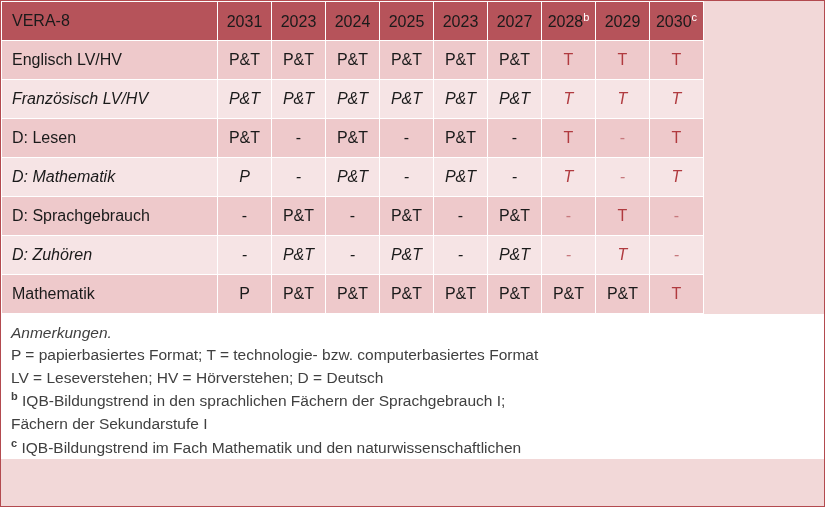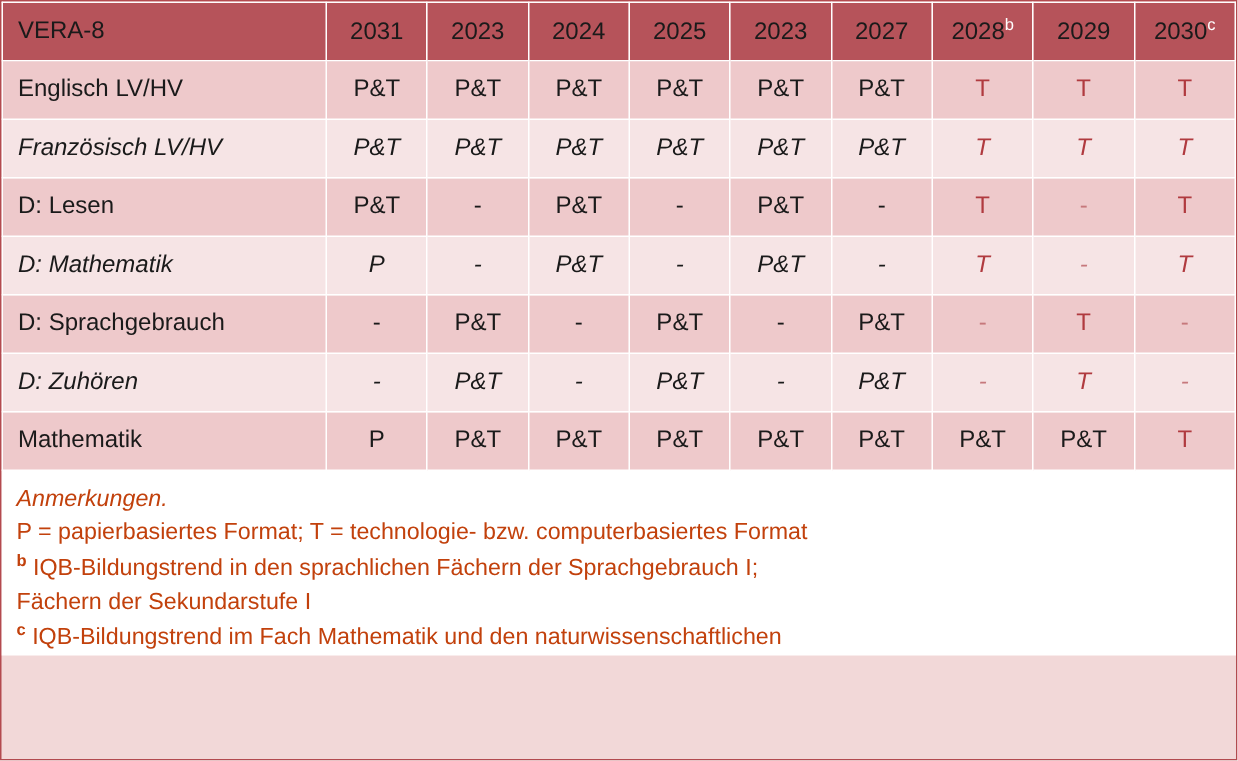--- a/index.html
+++ b/index.html
@@ -14,21 +14,21 @@
     width: 825px;
     height: 507px;
     box-sizing: border-box;
     background: #f2d8d8;
     border: 1px solid #b34a4f;
     position: relative;
     overflow: hidden;
   }
   table.vera {
     border-collapse: collapse;
-    width: 823px;
+    width: 703px;
     table-layout: fixed;
   }
   table.vera th, table.vera td {
     border: 1px solid #ffffff;
     font-size: 16px;
     color: #1a1a1a;
     padding: 0;
     height: 38px;
     vertical-align: middle;
   }
@@ -69,21 +69,21 @@
     color: #c6787c;
   }
   .sup {
     font-size: 11px;
     vertical-align: super;
     color: #ffffff;
   }
   .notes {
     padding: 8px 10px 0 10px;
     font-size: 15.5px;
-    color: #c2410c;
+    color: #404040;
     line-height: 1.45;
     background: #ffffff;
   }
   .notes .em {
     font-style: italic;
   }
   .notes .sup-n {
     font-size: 11px;
     vertical-align: super;
     font-weight: bold;
@@ -196,18 +196,19 @@
         <td class="val">P&amp;T</td>
         <td class="val">P&amp;T</td>
         <td class="val t">T</td>
       </tr>
     </tbody>
   </table>
 
   <div class="notes">
     <div class="note-line em">Anmerkungen.</div>
     <div class="note-line">P = papierbasiertes Format; T = technologie- bzw. computerbasiertes Format</div>
+    <div class="note-line">LV = Leseverstehen; HV = Hörverstehen; D = Deutsch</div>
     <div class="note-line"><span class="sup-n">b</span><span> IQB-Bildungstrend in den sprachlichen Fächern der Sprachgebrauch I;</span></div>
     <div class="note-line">Fächern der Sekundarstufe I</div>
     <div class="note-line"><span class="sup-n">c</span><span> IQB-Bildungstrend im Fach Mathematik und den naturwissenschaftlichen</span></div>
   </div>
 
 </div>
 
 </body></html>

